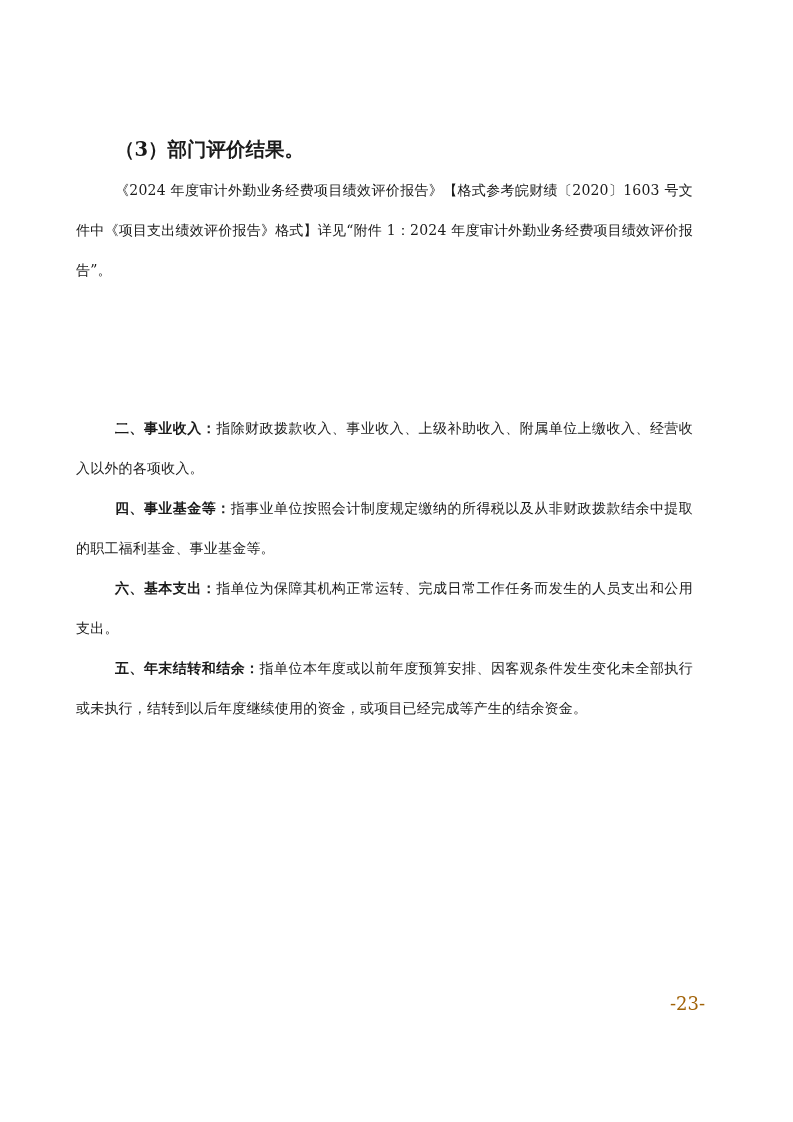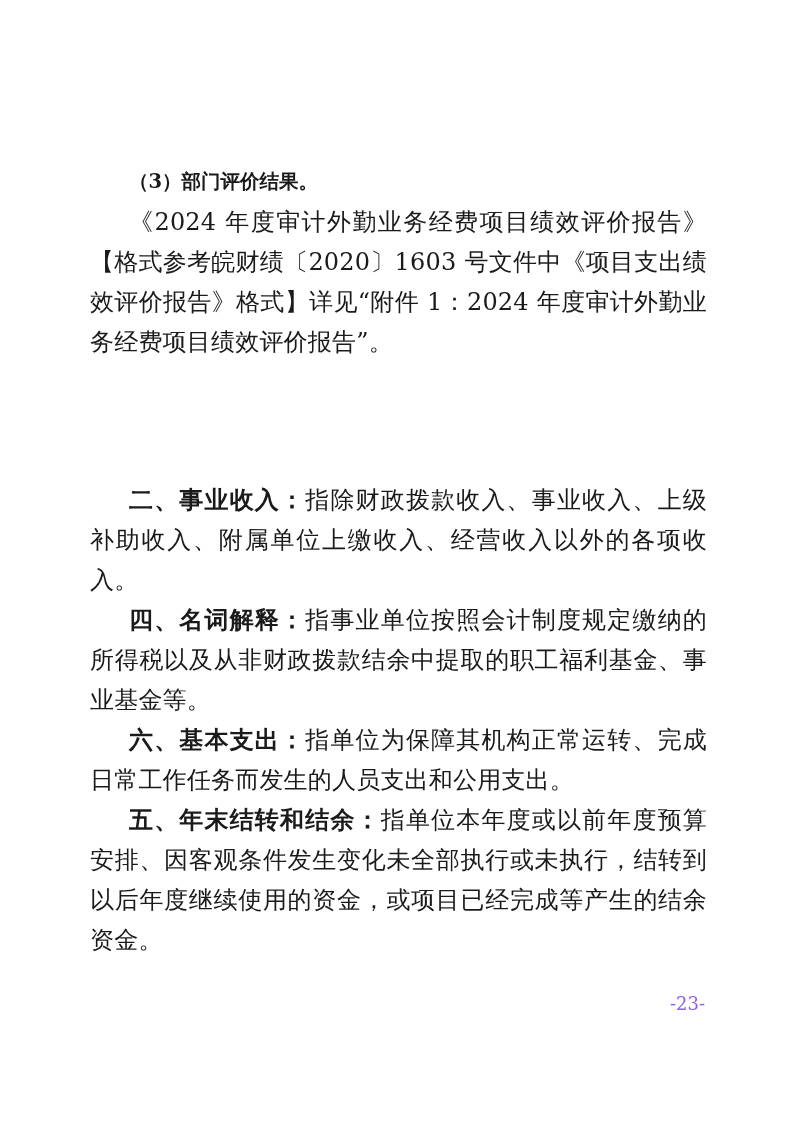--- a/index.html
+++ b/index.html
@@ -14,27 +14,26 @@
   .page {
     position: relative;
     width: 793px;
     height: 1122px;
     background: #ffffff;
     box-sizing: border-box;
     overflow: hidden;
   }
   .content {
     position: absolute;
-    left: 90px;
+    left: 76px;
     top: 130px;
     width: 617px;
-    margin-top: 32px;
   }
   .para {
-    font-size: 24px;
+    font-size: 14px;
     line-height: 40px;
     text-align: justify;
     text-justify: inter-ideograph;
     margin: 0;
     letter-spacing: 0.2px;
   }
   .indent2 {
     text-indent: 39px;
   }
   .indent3 {
@@ -63,21 +62,21 @@
   }
   .term {
     font-weight: bold;
   }
   .pagenum {
     position: absolute;
     right: 88px;
     top: 993px;
     font-size: 18px;
     font-family: "DejaVu Serif", serif;
-    color: #8b5cf6;
+    color: #a16207;
   }
 </style>
 </head>
 <body>
 
 <div class="page">
   <div class="content">
 
     <p class="heading-sub">（3）部门评价结果。</p>
 
@@ -88,21 +87,21 @@
 
     <div class="gap-after-title"></div>
 
 
     <p class="para indent2">
       <span class="term">二、事业收入：</span><span>指除财政拨款收入、事业收入、上级补助收入、附属单位上缴收入、经营收入以外的各项收入。</span>
     </p>
 
 
     <p class="para indent2">
-      <span class="term">四、名词解释：</span><span>指事业单位按照会计制度规定缴纳的所得税以及从非财政拨款结余中提取的职工福利基金、事业基金等。</span>
+      <span class="term">四、事业基金等：</span><span>指事业单位按照会计制度规定缴纳的所得税以及从非财政拨款结余中提取的职工福利基金、事业基金等。</span>
     </p>
 
     <p class="para indent2">
       <span class="term">六、基本支出：</span><span>指单位为保障其机构正常运转、完成日常工作任务而发生的人员支出和公用支出。</span>
     </p>
 
     <p class="para indent2">
       <span class="term">五、年末结转和结余：</span><span>指单位本年度或以前年度预算安排、因客观条件发生变化未全部执行或未执行，结转到以后年度继续使用的资金，或项目已经完成等产生的结余资金。</span>
     </p>
 

